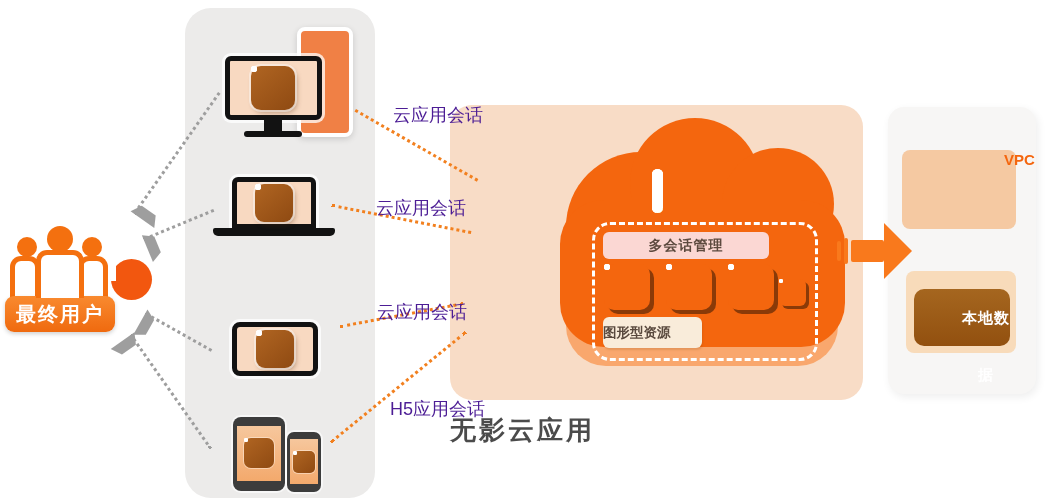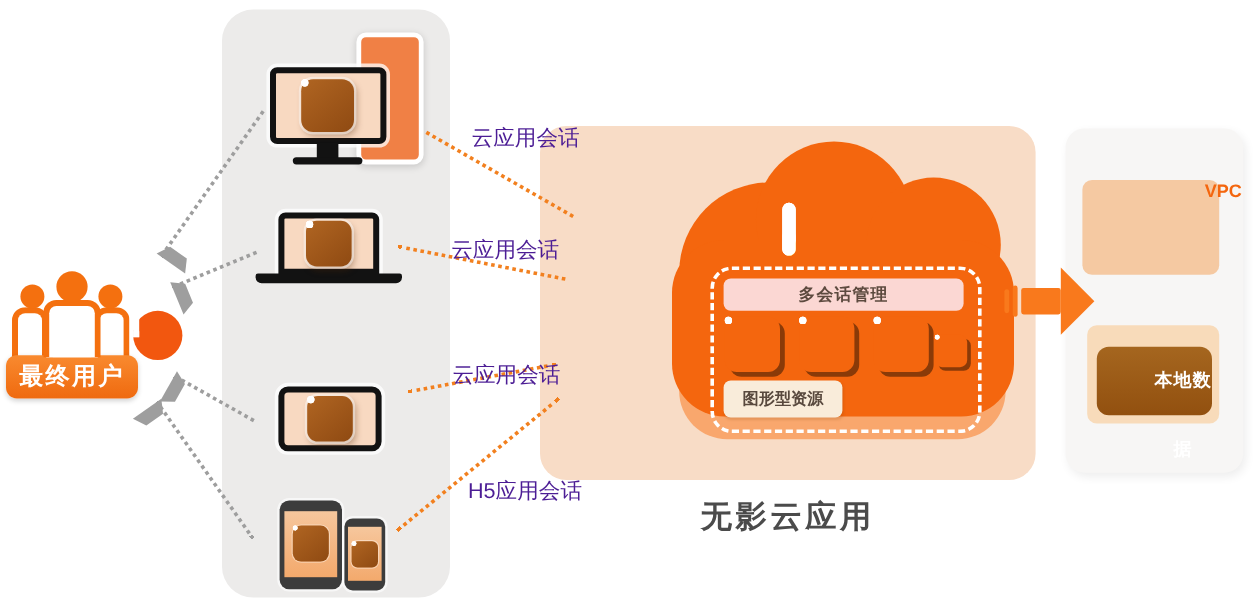--- a/index.html
+++ b/index.html
@@ -90,24 +90,24 @@
            justify-content:center;align-items:center;line-height:1.55;text-align:center;}
 
   
   .cl{background:#F4660E;border-radius:50%;}
   .cl1{left:566px;top:152px;width:150px;height:150px;}
   .cl2{left:630px;top:118px;width:130px;height:130px;}
   .cl3{left:722px;top:148px;width:112px;height:112px;}
   .cl4{left:560px;top:200px;width:285px;height:147px;border-radius:44px;}
   .cllobe{left:566px;top:286px;width:272px;height:80px;border-radius:40px;background:#F9A76D;}
   .dashbox{left:592px;top:222px;width:226px;height:139px;border:3px dashed #fff;border-radius:18px;}
-  .sessbar{left:603px;top:232px;width:200px;height:27px;background:#FBD7D3;border-radius:6px;
+  .sessbar{left:603px;top:232px;width:166px;height:27px;background:#FBD7D3;border-radius:6px;
            color:#5D4A3F;font-size:14px;font-weight:bold;text-align:center;line-height:27px;letter-spacing:1px;}
   .resbox{top:317px;width:99px;height:31px;background:#F9ECDA;border-radius:6px;color:#59493E;
-          font-size:13.5px;font-weight:bold;text-align:center;line-height:31px;
+          font-size:13.5px;font-weight:bold;line-height:31px;
           box-shadow:1px 2px 2px rgba(140,70,10,.18);}
   .logo{left:652px;top:167px;height:46px;display:flex;align-items:flex-end;gap:7px;position:absolute;}
   .logo span{position:static;display:block;width:11px;border-radius:6px;background:#fff;}
   .logo .t{height:44px;} .logo .s{height:22px;}
   .logo .y{display:flex;flex-direction:column;justify-content:flex-end;align-items:center;gap:3px;
            height:46px;width:11px;background:none;}
   .logo .y i{display:block;width:10px;height:15px;border-radius:5px;background:#FFC53D;}
   .logo .y b{display:block;width:8px;height:8px;border-radius:50%;background:#FFC53D;}
 
   
@@ -125,21 +125,21 @@
   .f1f{left:907px;top:166px;width:104px;height:63px;border-radius:12px;
        background:linear-gradient(180deg,#F98E2E,#F57714);box-shadow:3px 3px 0 rgba(205,110,25,.35);
        color:#fff;font-size:15px;font-weight:bold;text-align:center;line-height:63px;letter-spacing:1px;}
   .f2b{left:906px;top:271px;width:110px;height:82px;background:#F8DBBA;}
   .f2f{left:914px;top:289px;width:96px;height:57px;border-radius:10px;
        background:linear-gradient(180deg,#A5661F,#92500F);
        color:#fff;font-size:15px;font-weight:bold;text-align:center;line-height:57px;letter-spacing:1px;padding-left:48px;}
   .vpc{left:992px;top:151px;color:#F4660E;font-weight:bold;font-size:15px;margin-left:12px;}
 
   
-  .cap{color:#4B4B4B;font-weight:bold;text-align:center;letter-spacing:3px;}
+  .cap{color:#4B4B4B;font-weight:bold;letter-spacing:3px;}
   .cap1{left:450px;top:413px;width:413px;font-size:26px;}
   .cap2{left:888px;top:416px;width:148px;font-size:24px;}
 </style>
 </head>
 <body>
 
 <div id="stage">
 
   <div class="devpanel"></div>
   <div class="mainpanel"></div>

